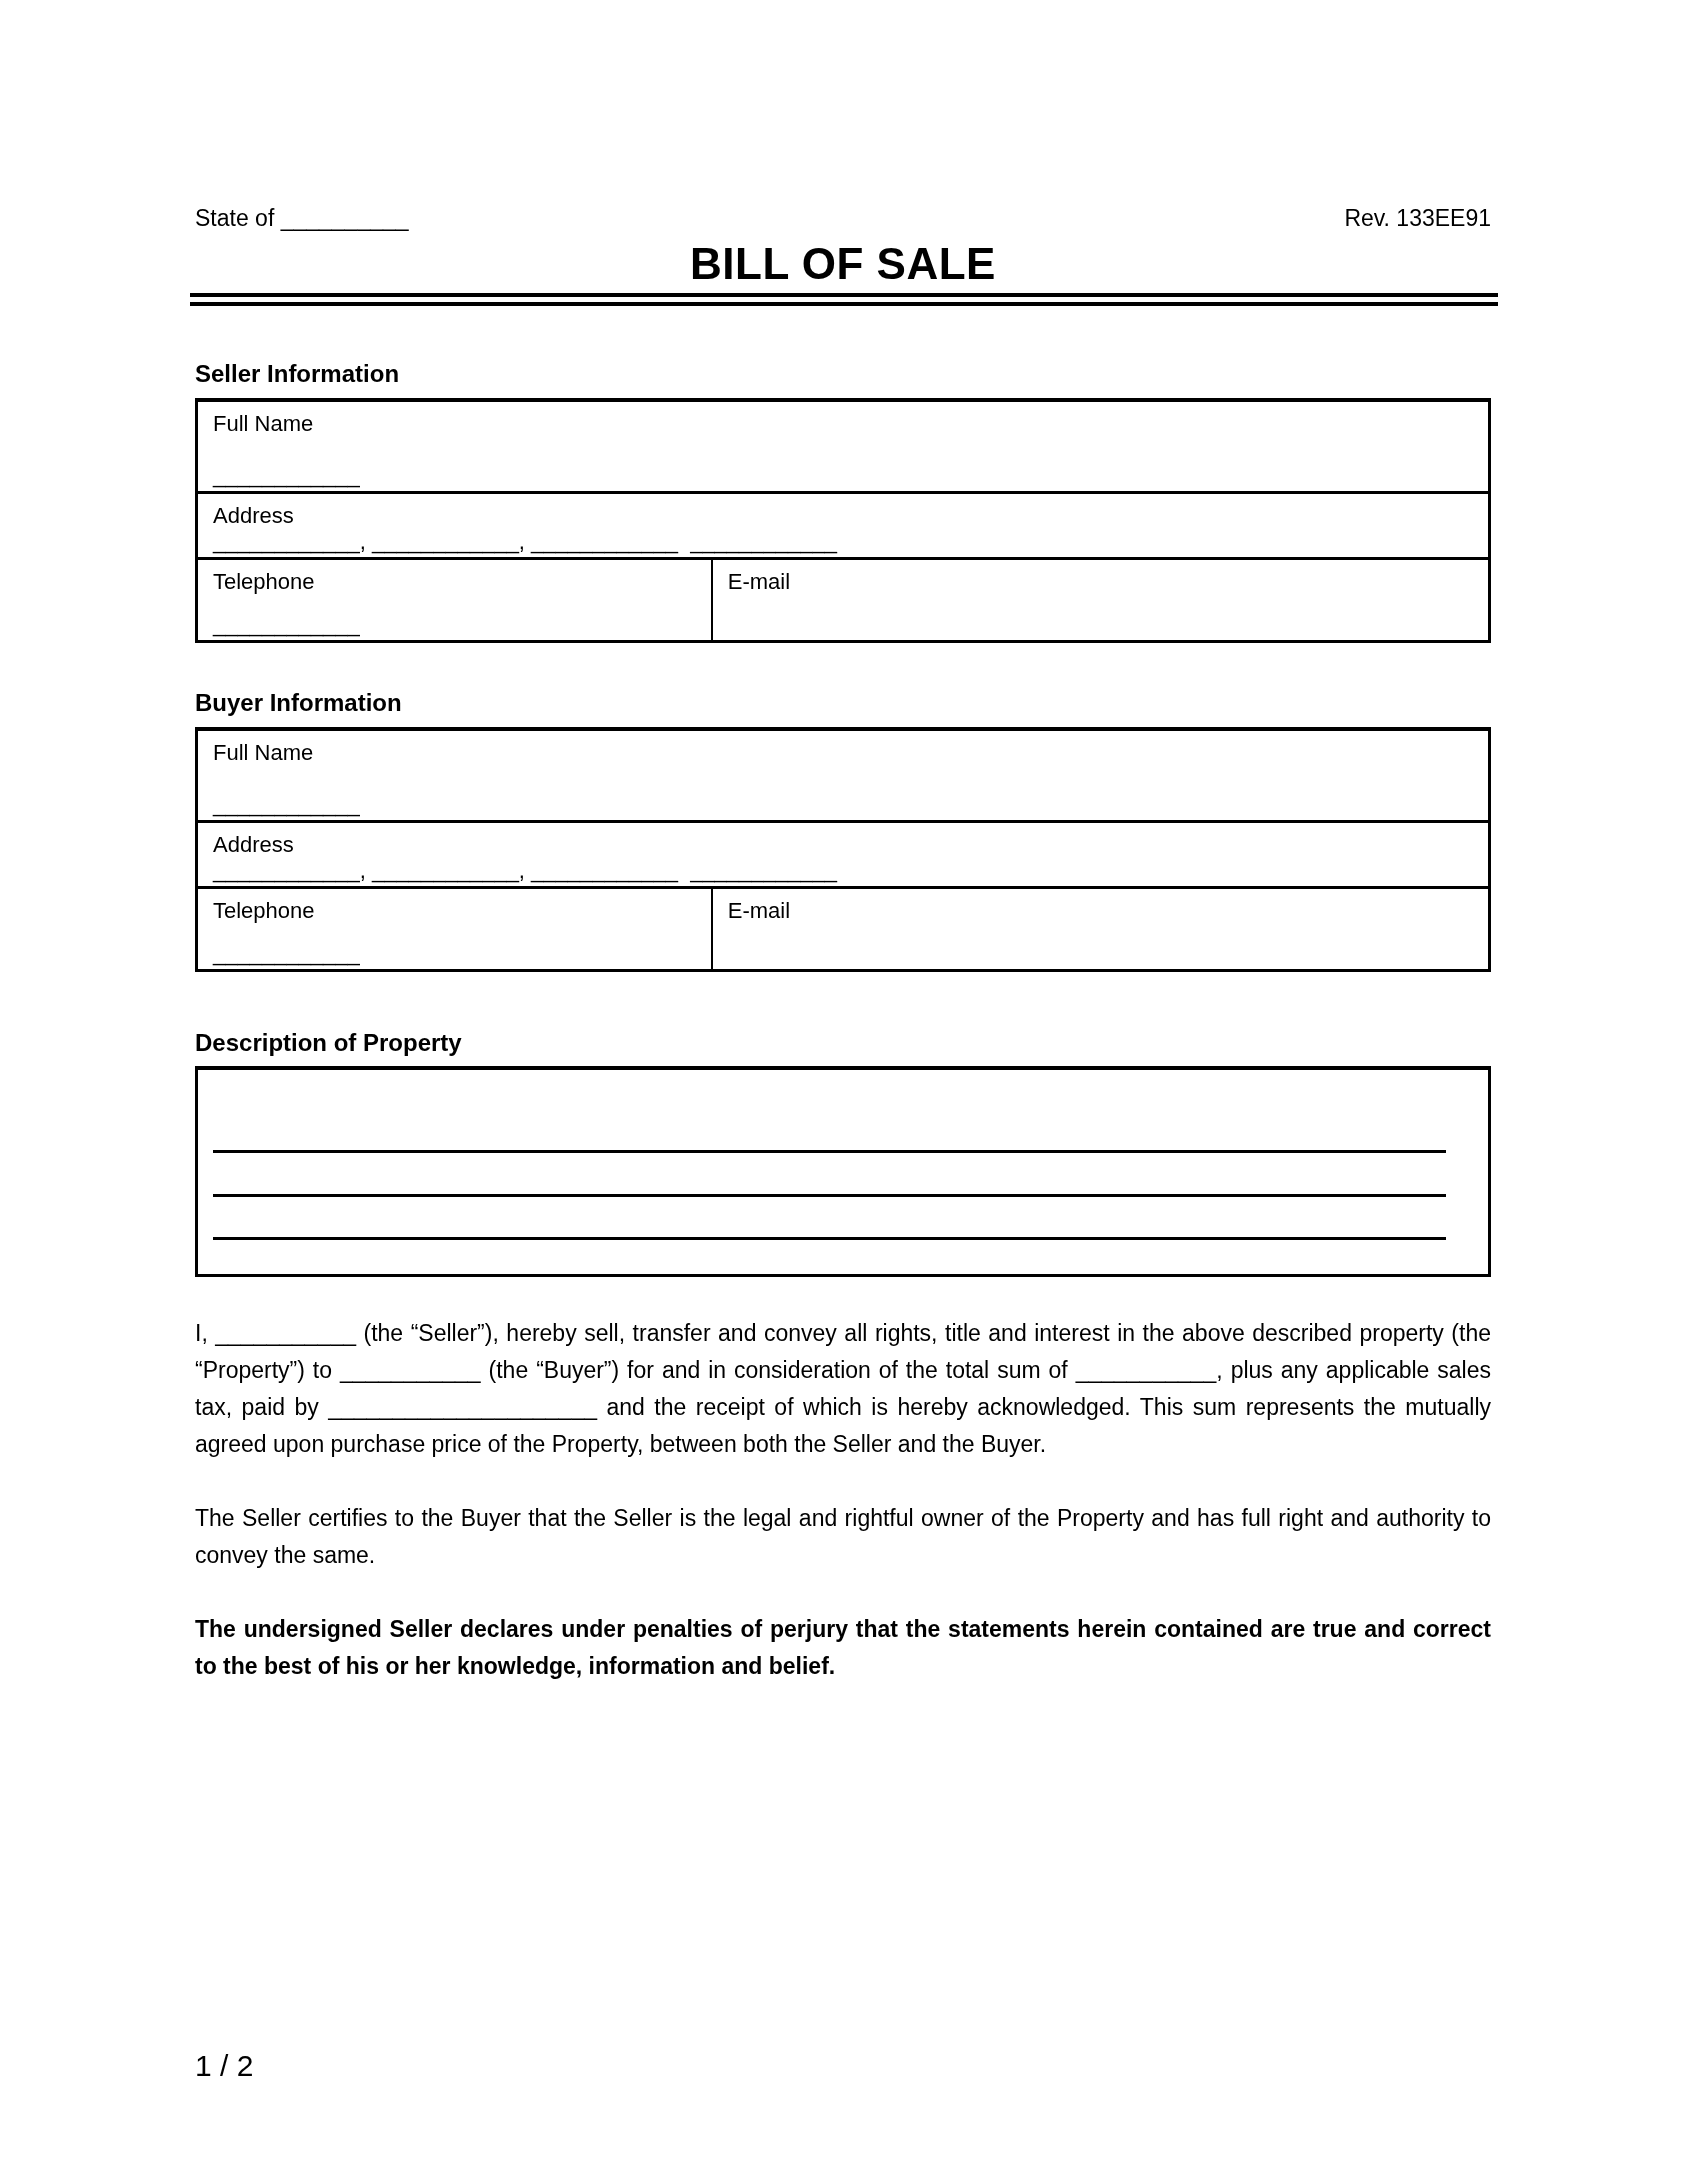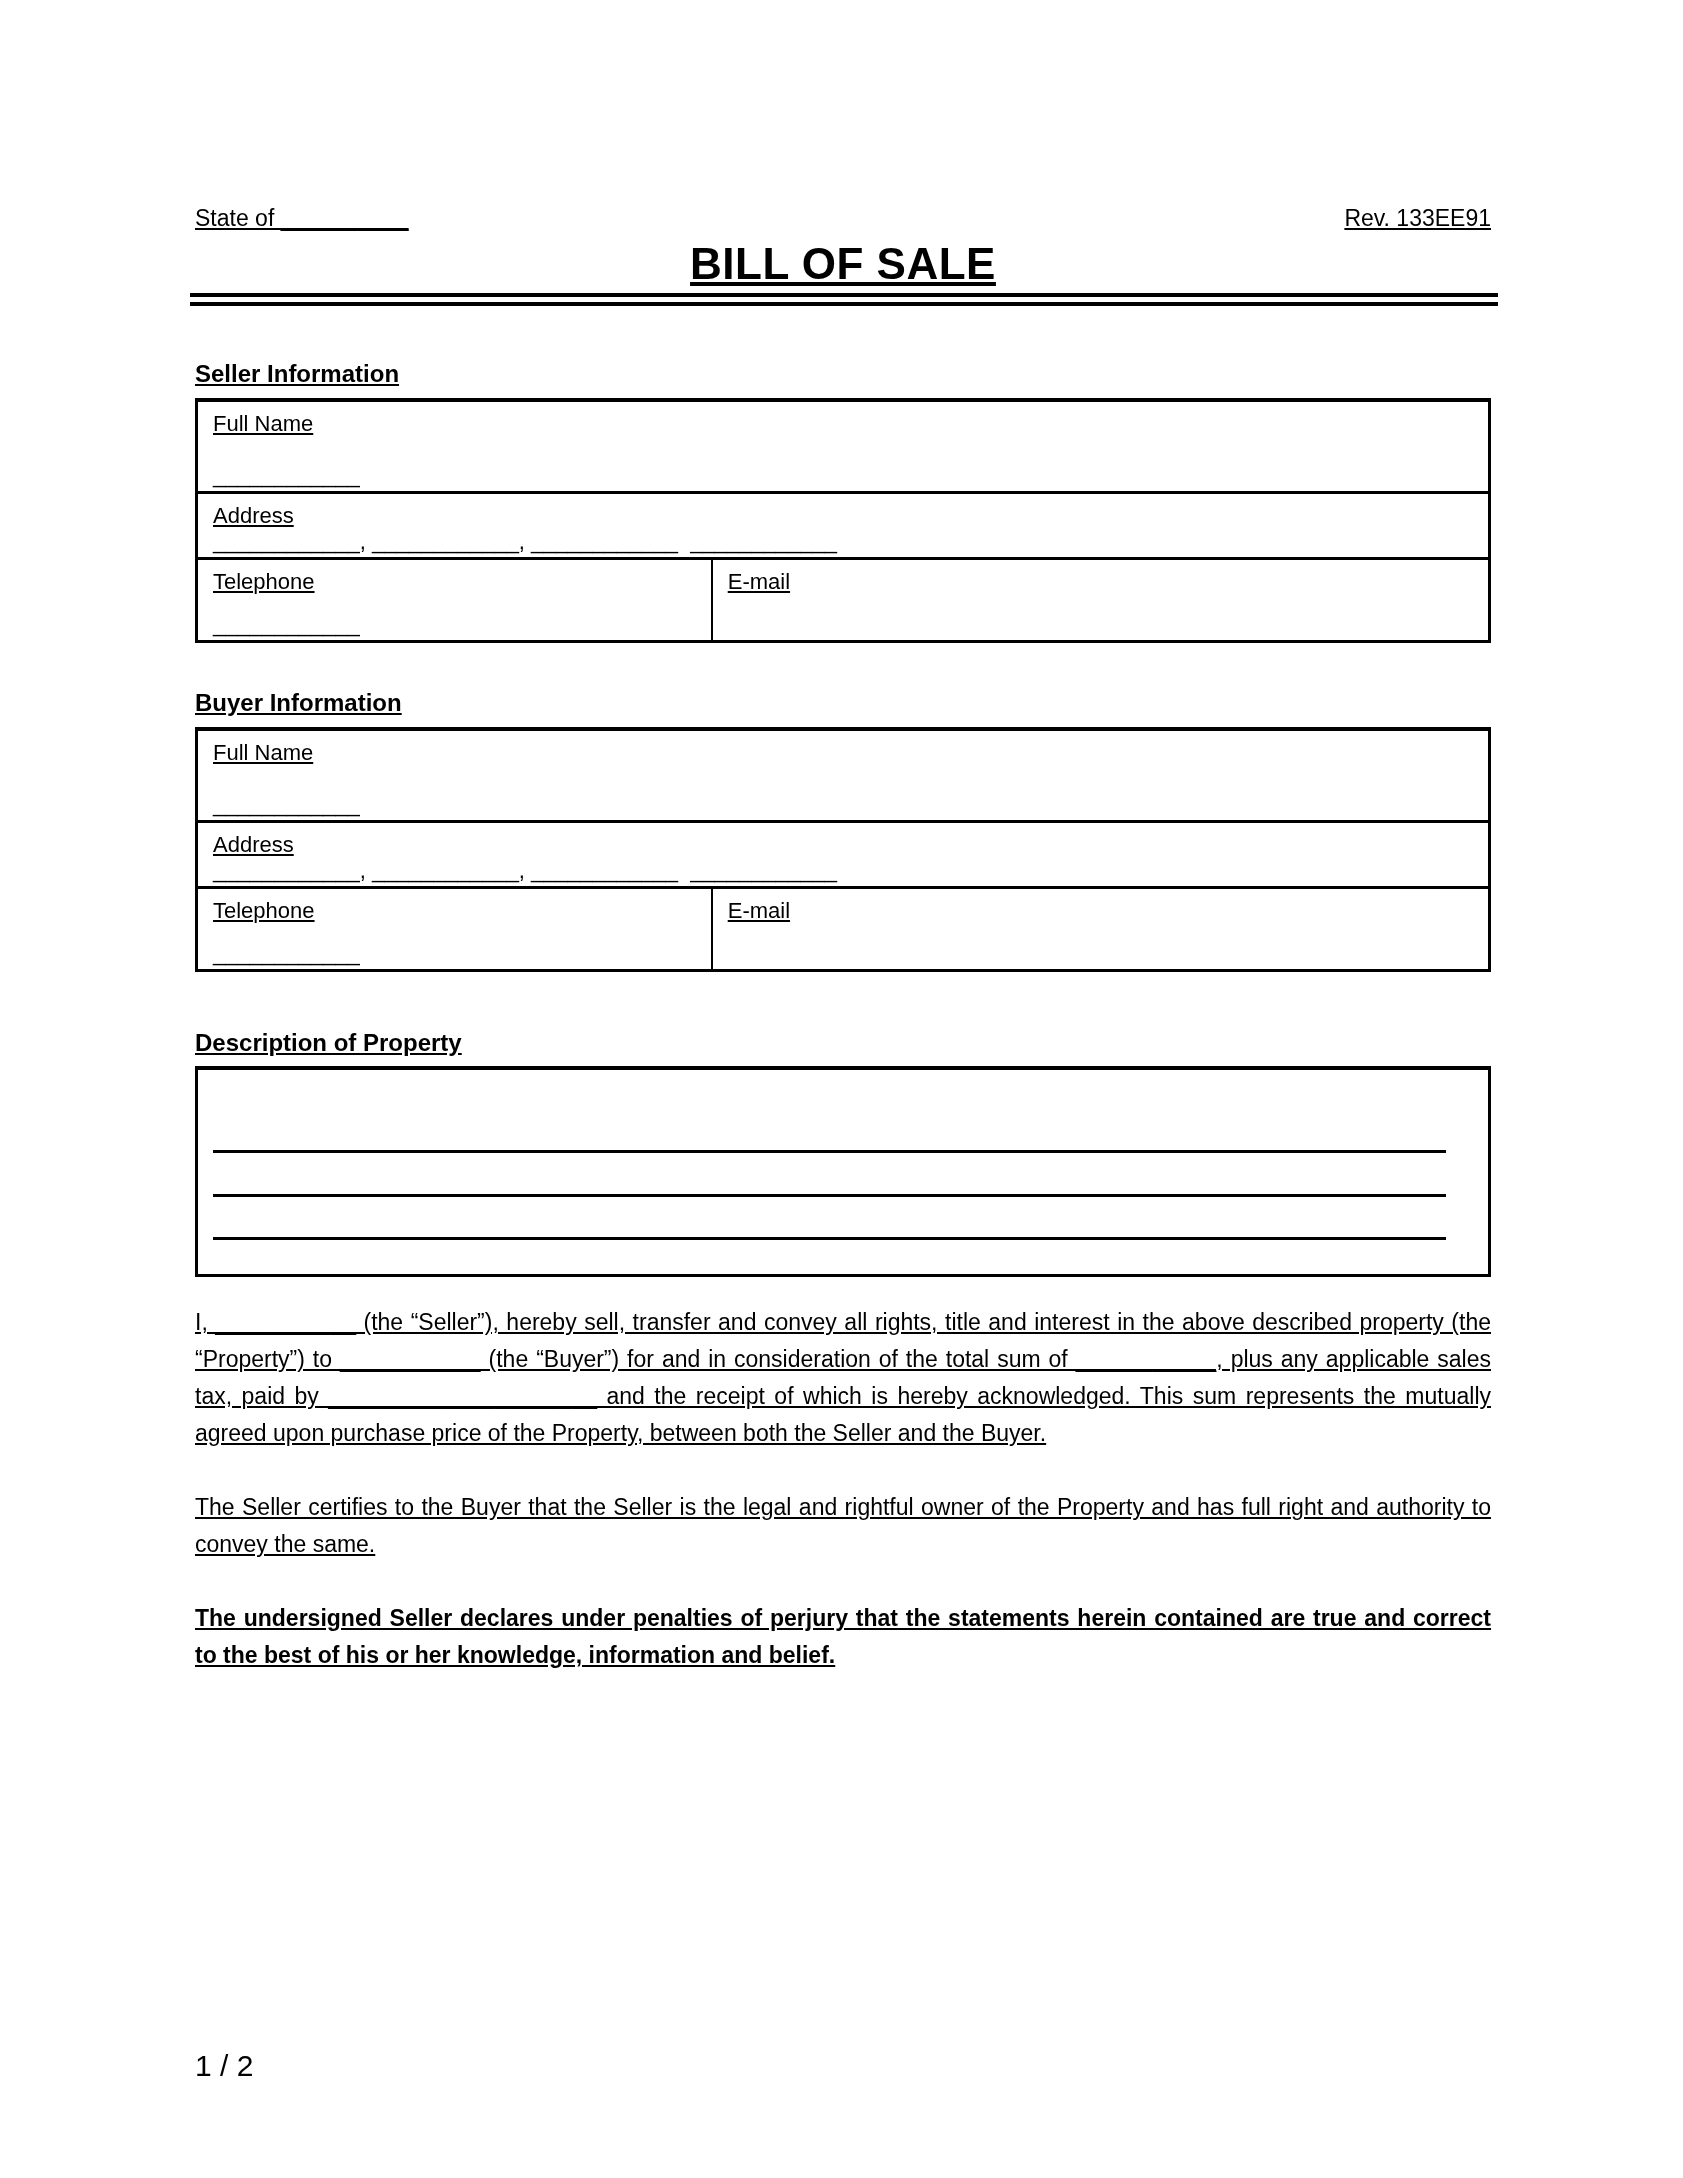--- a/index.html
+++ b/index.html
@@ -16,21 +16,20 @@
     overflow: hidden;
   }
   .page {
     position: absolute;
     top: 0; left: 0;
     width: 1683px;
     height: 2178px;
     box-sizing: border-box;
     padding: 204px 192px 0 195px;
     background: #ffffff;
-    text-decoration: underline;
   }
   .header-row {
     display: flex;
     justify-content: space-between;
     align-items: baseline;
     font-size: 23px;
     line-height: 28px;
   }
   .doc-title {
     margin: 6px 0 0 0;
@@ -110,21 +109,21 @@
   .desc-line-1 { top: 80px; }
   .desc-line-2 { top: 124px; }
   .desc-line-3 { top: 167px; }
 
   .para {
     margin: 37px 0 0 0;
     font-size: 23px;
     line-height: 37px;
     text-align: justify;
   }
-  .para-first { margin-top: 27px; }
+  .para-first { margin-top: 38px; }
   .para-left  { text-align: left; }
   .para-bold  { font-weight: bold; }
   .mt-condition { margin-top: 50px; }
 
   .footer {
     position: absolute;
     left: 195px;
     right: 192px;
     top: 2049px;
     display: flex;

